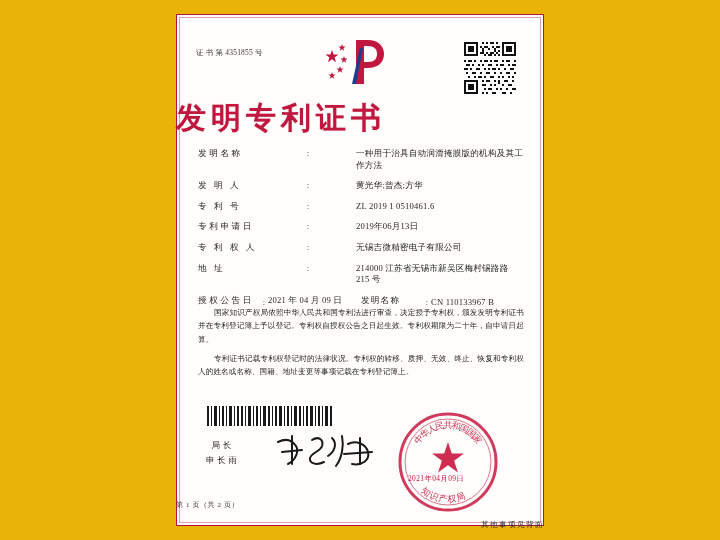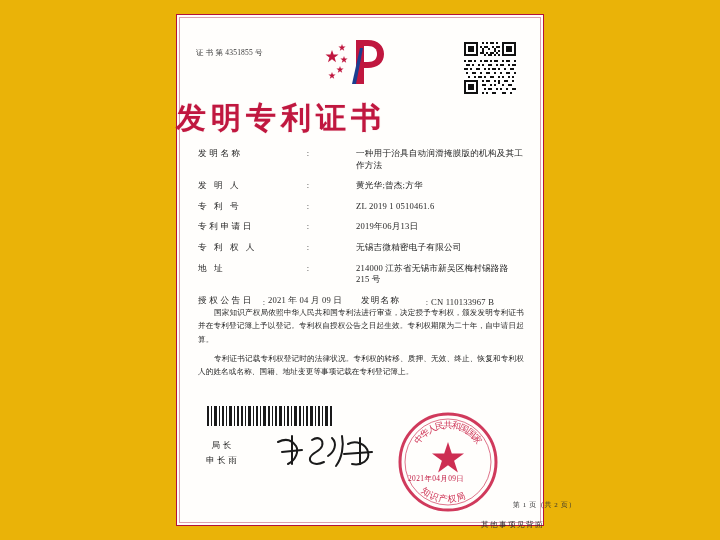--- a/index.html
+++ b/index.html
@@ -202,21 +202,21 @@
     color: #c0173f;
     letter-spacing: 0.4px;
   }
 
   
   .page-no {
     position: absolute;
     left: 176px;
     top: 500px;
     width: 400px;
-    text-align: right;
+    text-align: left;
     font-size: 7px;
     color: #333;
     letter-spacing: 0.6px;
   }
   .footnote {
     position: absolute;
     left: 176px;
     top: 520px;
     width: 368px;
     text-align: right;

